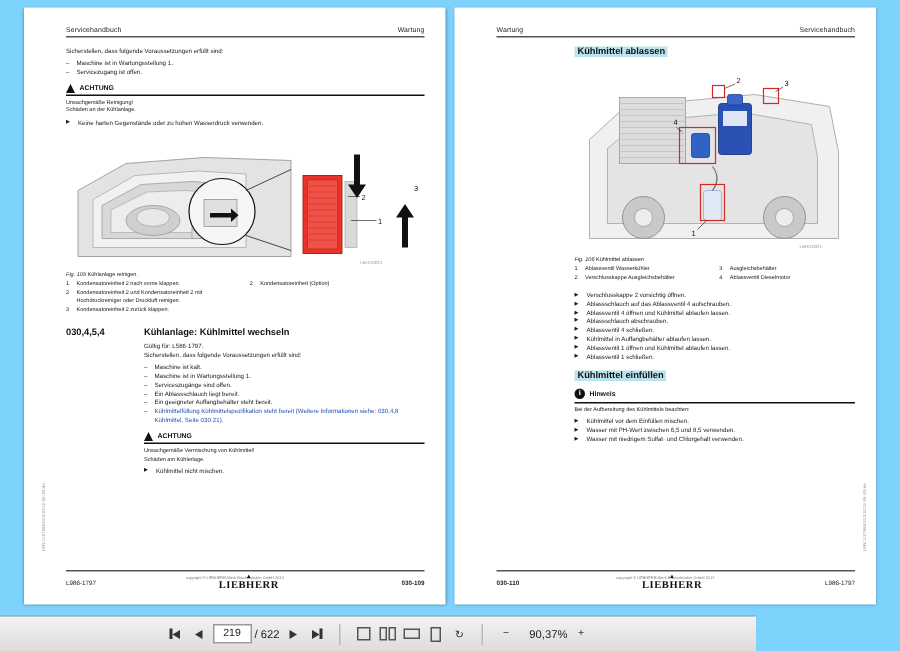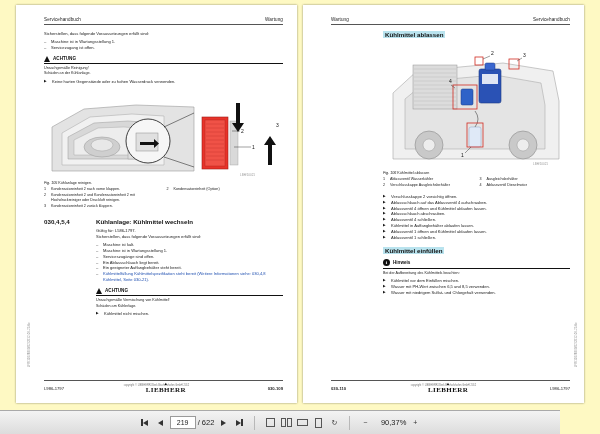--- a/index.html
+++ b/index.html
@@ -3,21 +3,21 @@
 <meta charset="utf-8">
 <style>
   * { box-sizing: border-box; }
   html, body {
     margin: 0; padding: 0;
     width: 600px; height: 434px;
     background: #9a9a9a;
     font-family: "Liberation Sans", sans-serif;
     overflow: hidden;
   }
-  #app { position: relative; width: 600px; height: 434px; background: #fef9c3; }
+  #app { position: relative; width: 600px; height: 434px; background: #7dd3fc; }
 
   
   .spread {
     position: absolute; left: 0; top: 0; width: 600px; height: 410px;
     display: flex; justify-content: center; align-items: flex-start;
     gap: 6px; padding-top: 5px;
   }
   .page {
     position: relative;
     width: 281px; height: 398px;
@@ -99,21 +99,21 @@
   .legend-row .n { width: 7px; flex: none; }
   .fig-cap { font-size: 3.7px; color: #1a1a1a; margin-top: 2px; }
   .fig-cap .it { font-style: italic; }
 
   
   .fig { position: relative; border: 0; margin-top: 3px; background: #fff; }
   .fig svg { display: block; }
 
   
   .toolbar {
-    position: absolute; left: 0; bottom: 0; width: 560px; height: 24px;
+    position: absolute; left: 0; bottom: 0; width: 504px; height: 24px;
     background: linear-gradient(#f3f3f3,#dcdcdc);
     border-top: 1px solid #a9a9a9;
     display: flex; align-items: center; justify-content: center; gap: 4px;
     font-size: 8px; color: #222;
   }
   .tb-group { display: flex; align-items: center; gap: 2px; }
   .tb-btn {
     width: 14px; height: 15px; display: flex; align-items: center; justify-content: center;
     font-size: 7px; color: #333; background: transparent; border: 1px solid transparent;
   }

